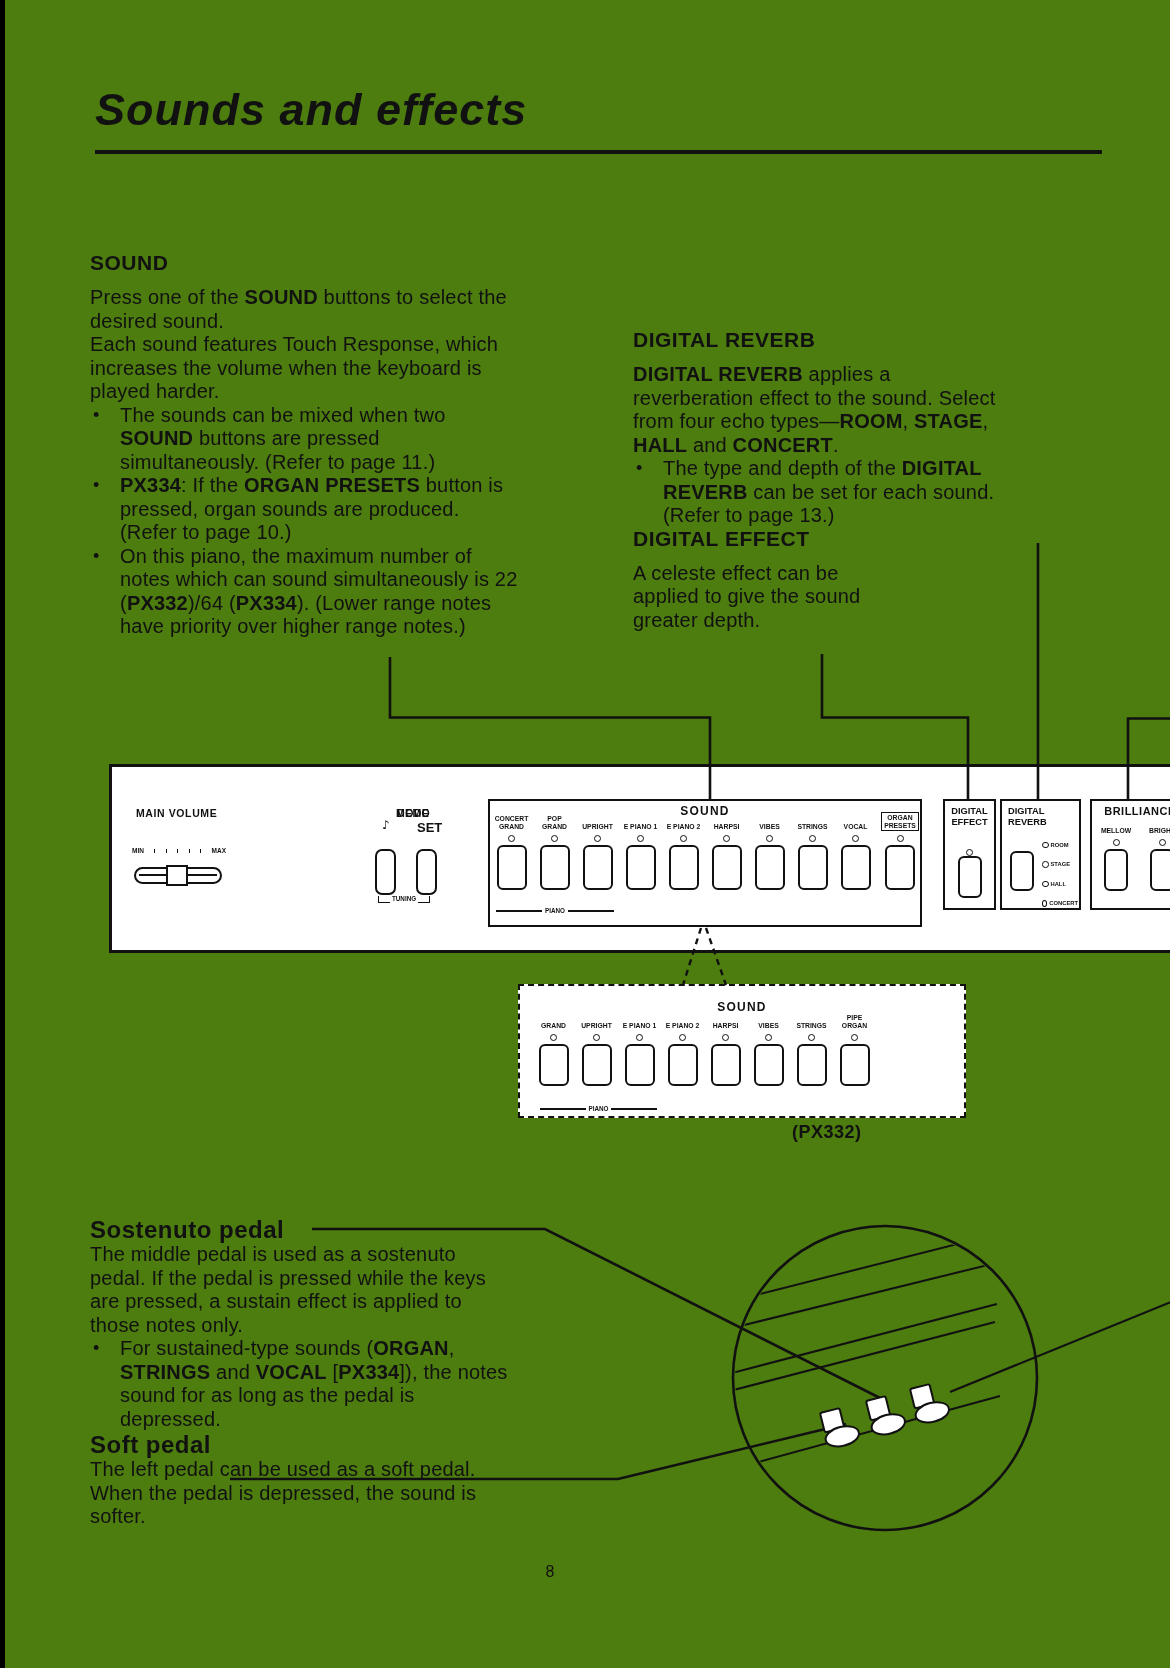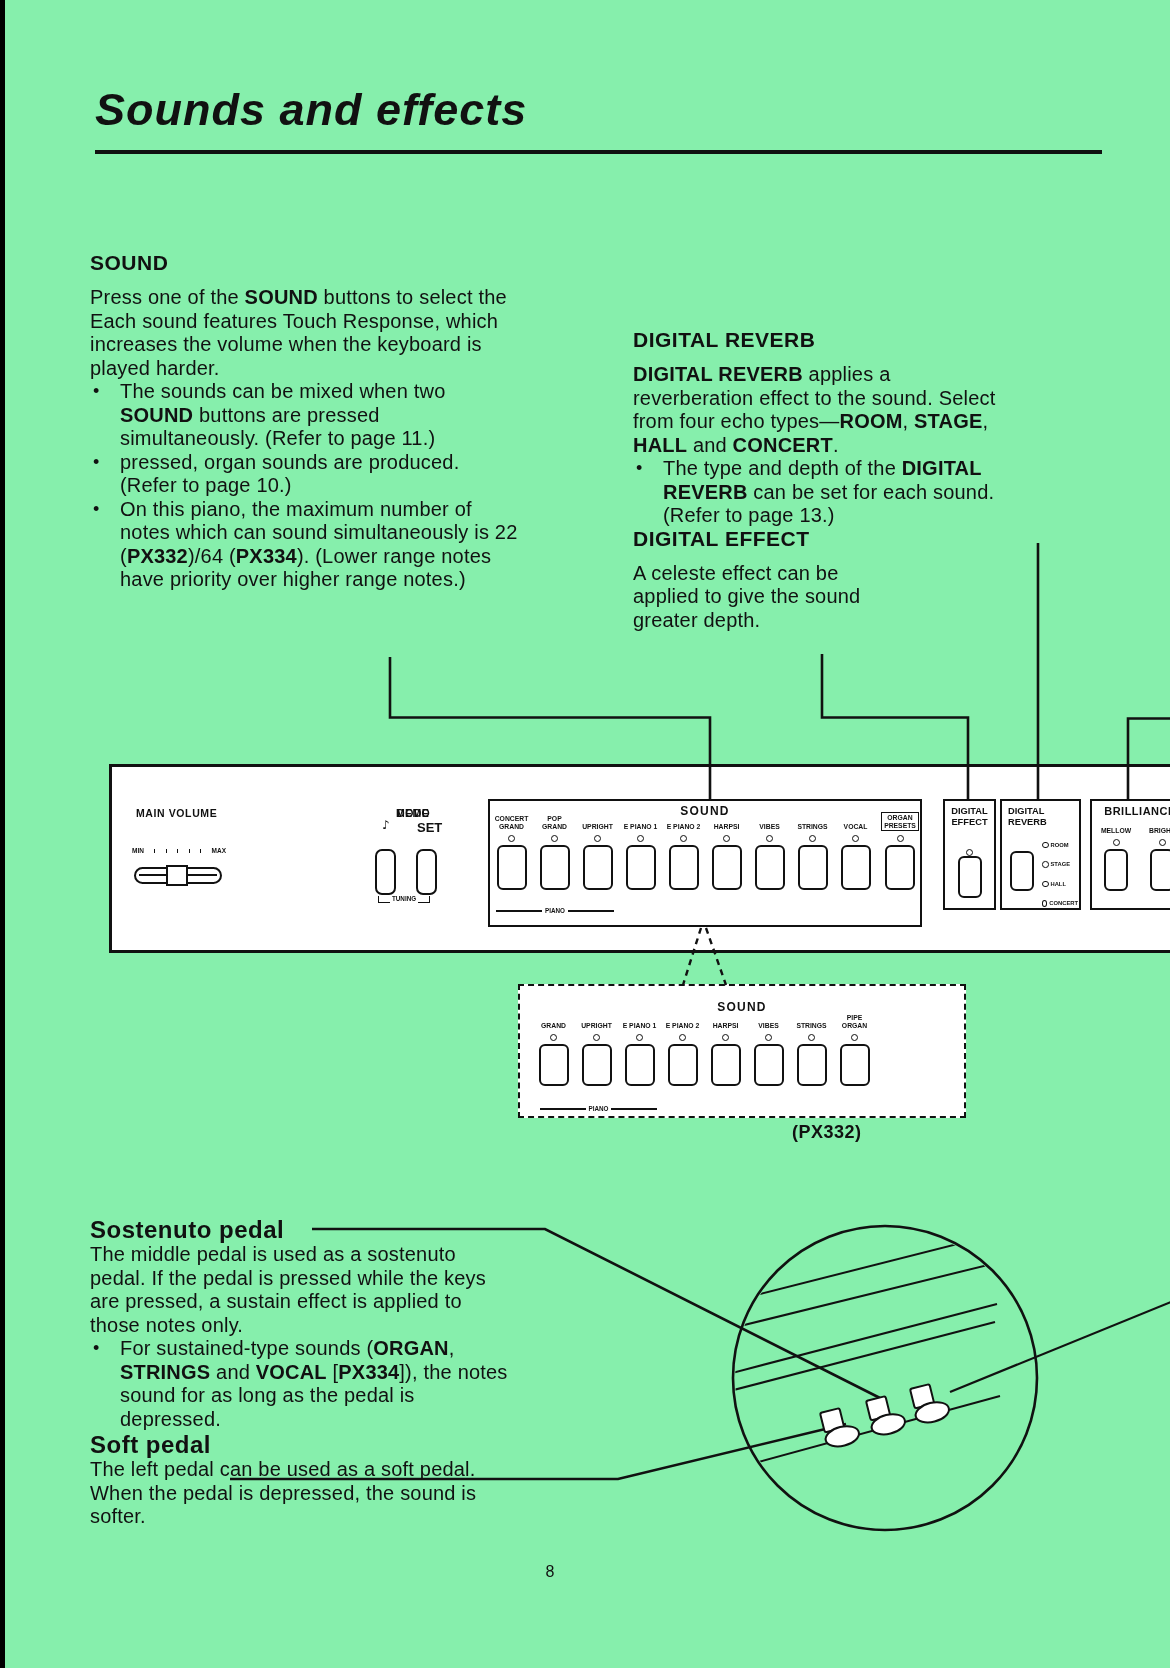--- a/index.html
+++ b/index.html
@@ -1,16 +1,16 @@
 <!DOCTYPE html>
 <html><head>
 <meta charset="utf-8">
 <style>
   html,body{margin:0;padding:0;background:#888;}
-  .page{position:relative;width:1170px;height:1668px;background:#86efac;overflow:hidden;
+  .page{position:relative;width:1170px;height:1668px;background:#4d7c0f;overflow:hidden;
         font-family:"Liberation Sans", sans-serif;color:#111;margin:0 auto;}
   .abs{position:absolute;}
   .binding{left:0;top:0;width:5px;height:1668px;background:#000;}
   
   .title{left:95px;top:84px;font-size:45px;font-weight:bold;font-style:italic;letter-spacing:1px;white-space:nowrap;}
   .title-rule{left:95px;top:150px;width:1007px;height:4px;background:#111;}
   
   .col{position:absolute;}
   .col h2{margin:0 0 12px 0;font-size:21px;line-height:22px;font-weight:bold;letter-spacing:0.5px;white-space:nowrap;}
   .col h3{margin:0;font-size:24px;line-height:27px;font-weight:bold;letter-spacing:0.5px;white-space:nowrap;}
@@ -94,35 +94,37 @@
 
   <div class="abs binding"></div>
 
   <div class="abs title">Sounds and effects</div>
   <div class="abs title-rule"></div>
 
   <div class="col" style="left:90px;top:252px;">
     <h2>SOUND</h2>
     <div class="body">
         <div class="ln"><span>Press one of the </span><b>SOUND</b><span> buttons to select the</span></div>
+        <div class="ln"><span>desired sound.</span></div>
         <div class="ln"><span>Each sound features Touch Response, which</span></div>
         <div class="ln"><span>increases the volume when the keyboard is</span></div>
         <div class="ln"><span>played harder.</span></div>
       </div>
     <div class="bullet">
       <span class="dot">•</span>
       <div class="bullet-text">
           <div class="ln"><span>The sounds can be mixed when two</span></div>
           <div class="ln"><b>SOUND</b><span> buttons are pressed</span></div>
           <div class="ln"><span>simultaneously. (Refer to page 11.)</span></div>
         </div>
     </div>
     <div class="bullet">
       <span class="dot">•</span>
       <div class="bullet-text">
+          <div class="ln"><b>PX334</b><span>: If the </span><b>ORGAN PRESETS</b><span> button is</span></div>
           <div class="ln"><span>pressed, organ sounds are produced.</span></div>
           <div class="ln"><span>(Refer to page 10.)</span></div>
         </div>
     </div>
     <div class="bullet">
       <span class="dot">•</span>
       <div class="bullet-text">
           <div class="ln"><span>On this piano, the maximum number of</span></div>
           <div class="ln"><span>notes which can sound simultaneously is 22</span></div>
           <div class="ln"><span>(</span><b>PX332</b><span>)/64 (</span><b>PX334</b><span>). (Lower range notes</span></div>

